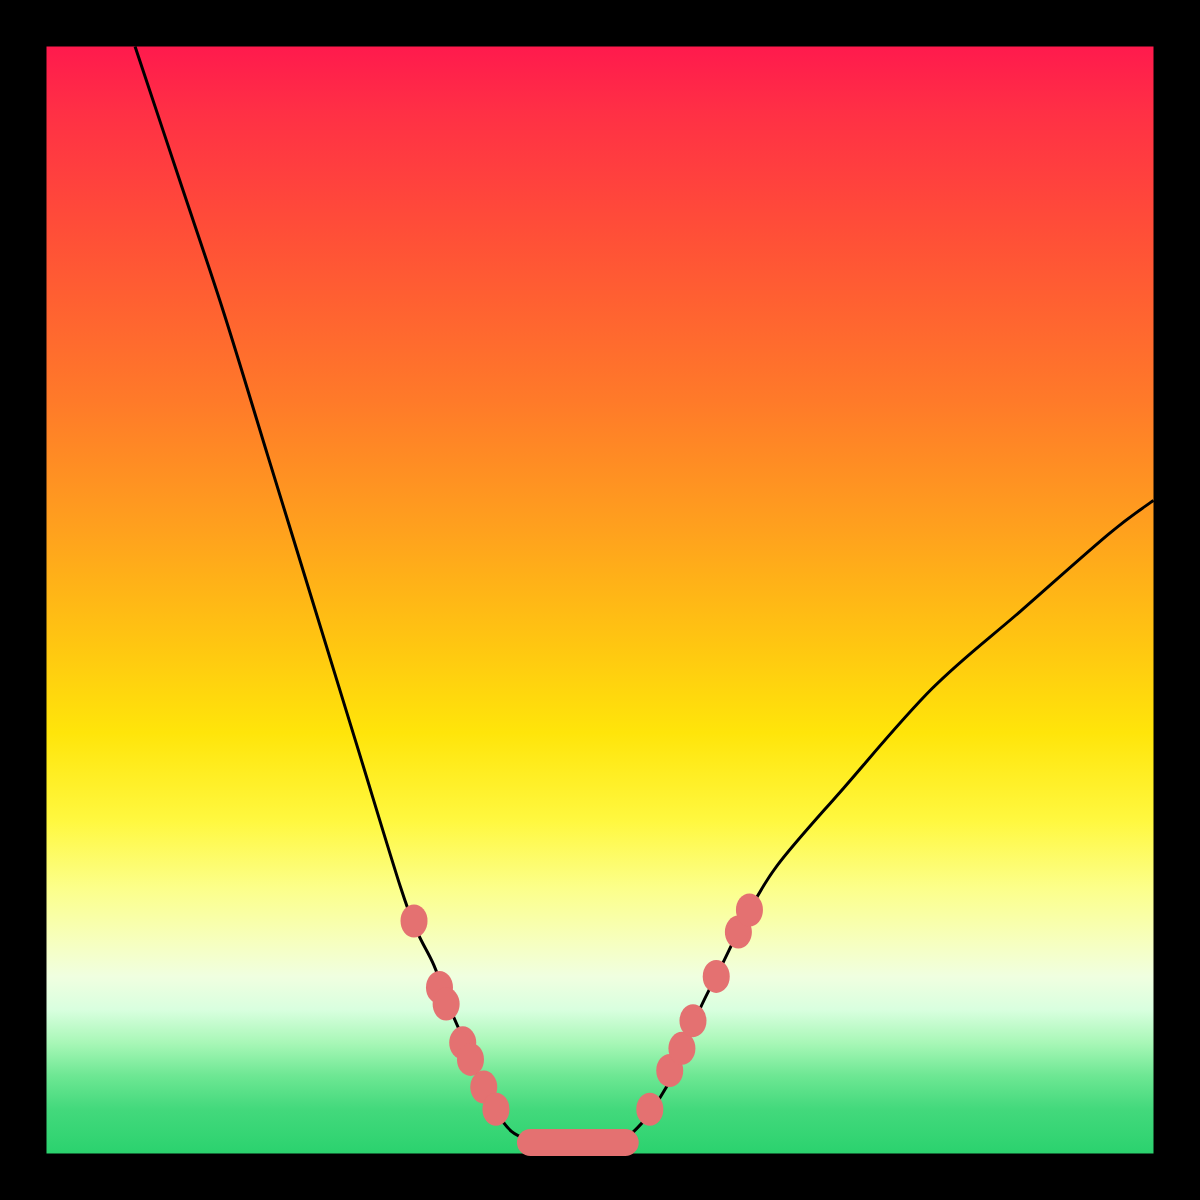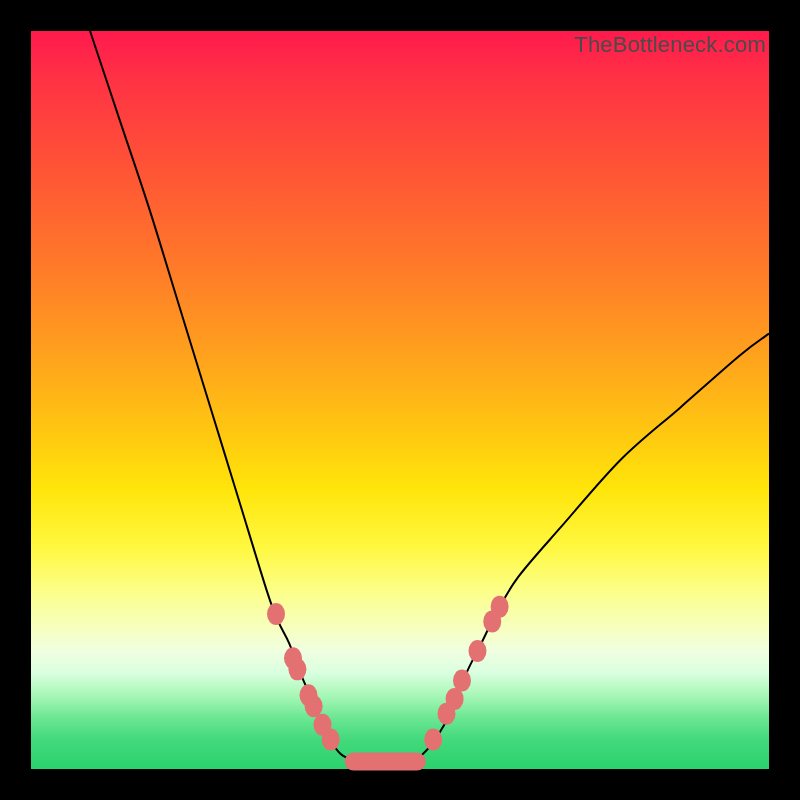--- a/index.html
+++ b/index.html
@@ -100,14 +100,13 @@
         <ellipse cx="402.21000000000004" cy="708.48" rx="9" ry="11" class="marker"></ellipse>
         <ellipse cx="415.49399999999997" cy="682.65" rx="9" ry="11" class="marker"></ellipse>
         <ellipse cx="423.61199999999997" cy="667.89" rx="9" ry="11" class="marker"></ellipse>
         <ellipse cx="430.99199999999996" cy="649.44" rx="9" ry="11" class="marker"></ellipse>
         <ellipse cx="446.49" cy="619.92" rx="9" ry="11" class="marker"></ellipse>
         <ellipse cx="461.25" cy="590.4" rx="9" ry="11" class="marker"></ellipse>
         <ellipse cx="468.63" cy="575.64" rx="9" ry="11" class="marker"></ellipse>
       </g>
   </svg>
 
-  <div class="watermark">TheBottleneck.com</div>
 </div>
 
 </body></html>

